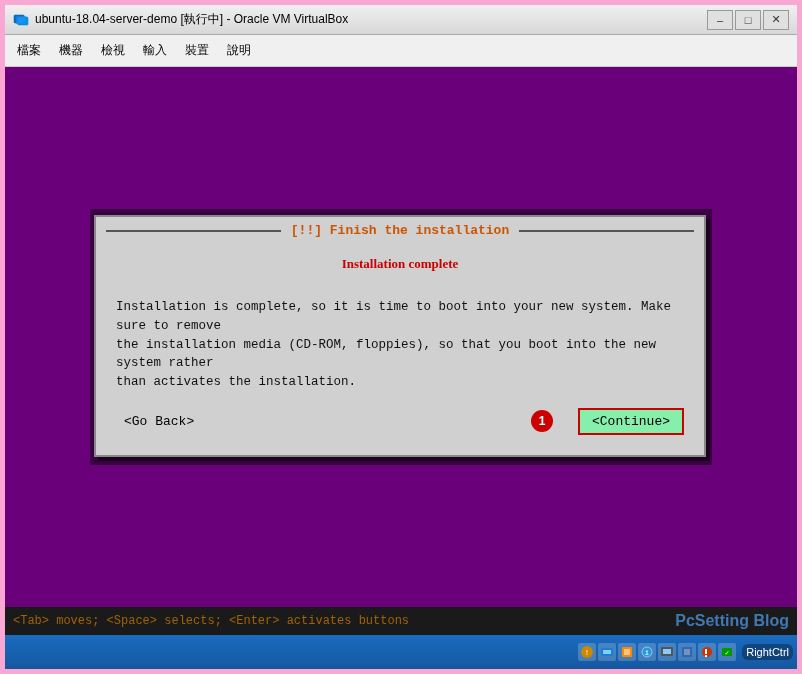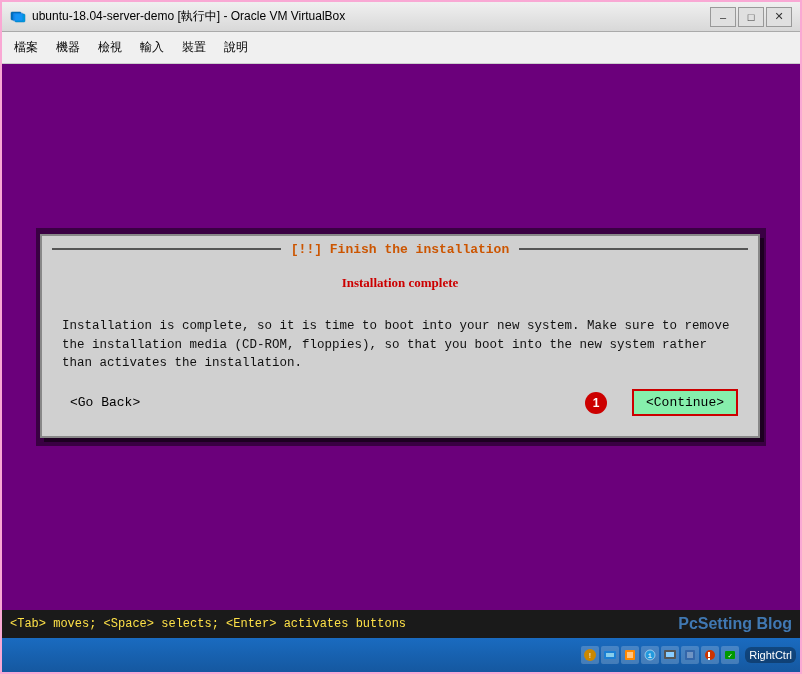--- a/index.html
+++ b/index.html
@@ -10,21 +10,21 @@
       font-family: 'MS Gothic', 'Courier New', monospace;
       background: #000;
     }
 
     
     .window-frame {
       width: 802px;
       height: 674px;
       display: flex;
       flex-direction: column;
-      border: 2px solid #f9a8d4;
+      border: 5px solid #f9a8d4;
     }
 
     .title-bar {
       height: 30px;
       background: linear-gradient(to bottom, #f0f0f0, #d8d8d8);
       display: flex;
       align-items: center;
       padding: 0 8px;
       border-bottom: 1px solid #aaa;
       flex-shrink: 0;
@@ -104,21 +104,21 @@
     .terminal-area {
       flex: 1;
       position: relative;
       display: flex;
       align-items: center;
       justify-content: center;
     }
 
     
     .dialog-box {
-      width: 720px;
+      width: 612px;
       background: #d0d0d0;
       border: 2px solid #888;
       box-shadow: 4px 4px 0px rgba(0,0,0,0.5);
       position: relative;
     }
 
     .dialog-title-bar {
       display: flex;
       align-items: center;
       justify-content: center;
@@ -210,21 +210,21 @@
     .status-bar {
       height: 28px;
       background: #1a1a1a;
       display: flex;
       align-items: center;
       padding: 0 8px;
       flex-shrink: 0;
     }
 
     .status-text {
-      color: #fde047;
+      color: #a16207;
       font-family: 'Courier New', monospace;
       font-size: 12px;
       flex: 1;
     }
 
     .pcsetting-watermark {
       color: #4a90d9;
       font-family: Arial, sans-serif;
       font-size: 16px;
       font-weight: bold;

